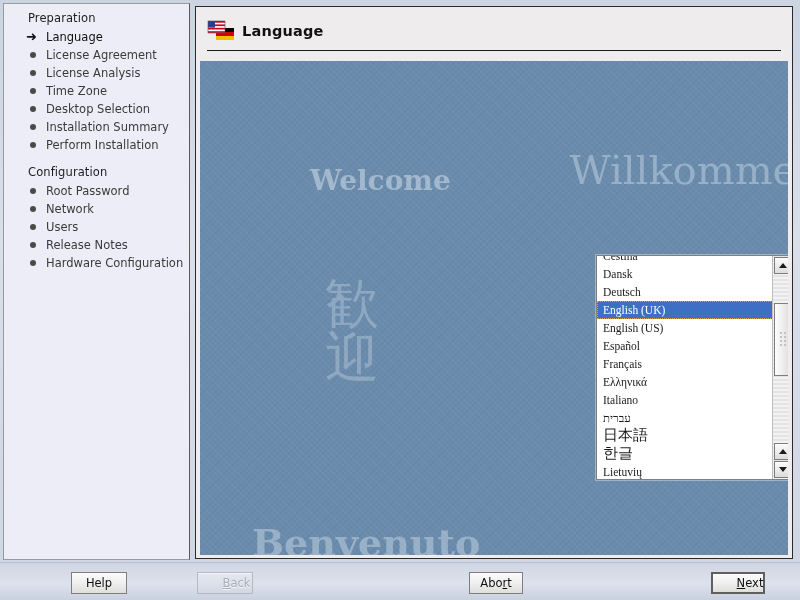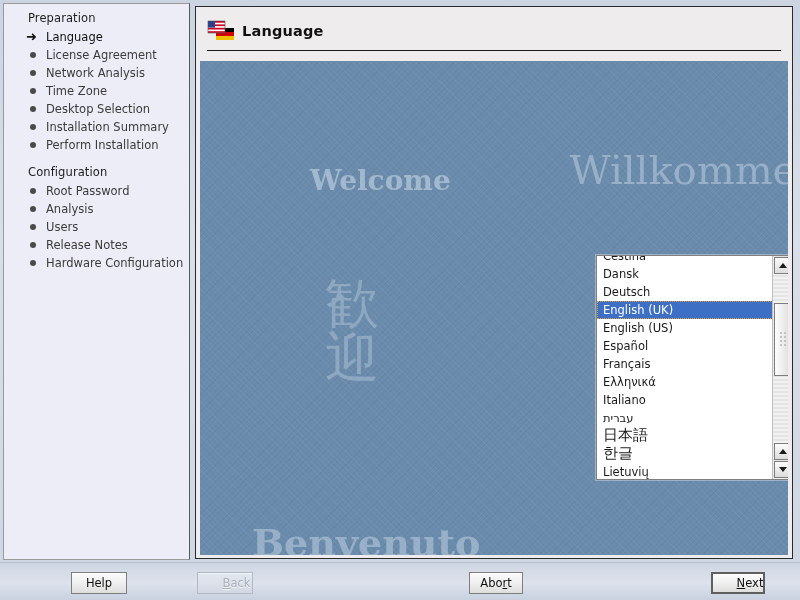--- a/index.html
+++ b/index.html
@@ -164,20 +164,21 @@
     width: 176px;
   }
   .lang-row {
     height: 18px;
     line-height: 18px;
     padding-left: 6px;
     font-size: 11.5px;
     color: #1a1a1a;
     white-space: nowrap;
     overflow: hidden;
+    font-family: Liberation Serif, serif;
   }
   .lang-row.cjk {
     font-size: 15px;
     height: 18px;
     line-height: 17px;
   }
   .lang-row.selected {
     background: #3d6fc4;
     color: #ffffff;
     outline: 1px dotted #d8a24a;
@@ -273,21 +274,21 @@
     <div class="side-item current">
       <span class="arrow">➜</span>
       <span>Language</span>
     </div>
     <div class="side-item">
       <span class="dot"></span>
       <span>License Agreement</span>
     </div>
     <div class="side-item">
       <span class="dot"></span>
-      <span>Network Analysis</span>
+      <span>License Analysis</span>
     </div>
     <div class="side-item">
       <span class="dot"></span>
       <span>Time Zone</span>
     </div>
     <div class="side-item">
       <span class="dot"></span>
       <span>Desktop Selection</span>
     </div>
 
@@ -300,21 +301,21 @@
       <span>Perform Installation</span>
     </div>
 
     <div class="side-head spaced">Configuration</div>
     <div class="side-item">
       <span class="dot"></span>
       <span>Root Password</span>
     </div>
     <div class="side-item">
       <span class="dot"></span>
-      <span>Analysis</span>
+      <span>Network</span>
     </div>
     <div class="side-item">
       <span class="dot"></span>
       <span>Users</span>
     </div>
     <div class="side-item">
       <span class="dot"></span>
       <span>Release Notes</span>
     </div>
     <div class="side-item">

